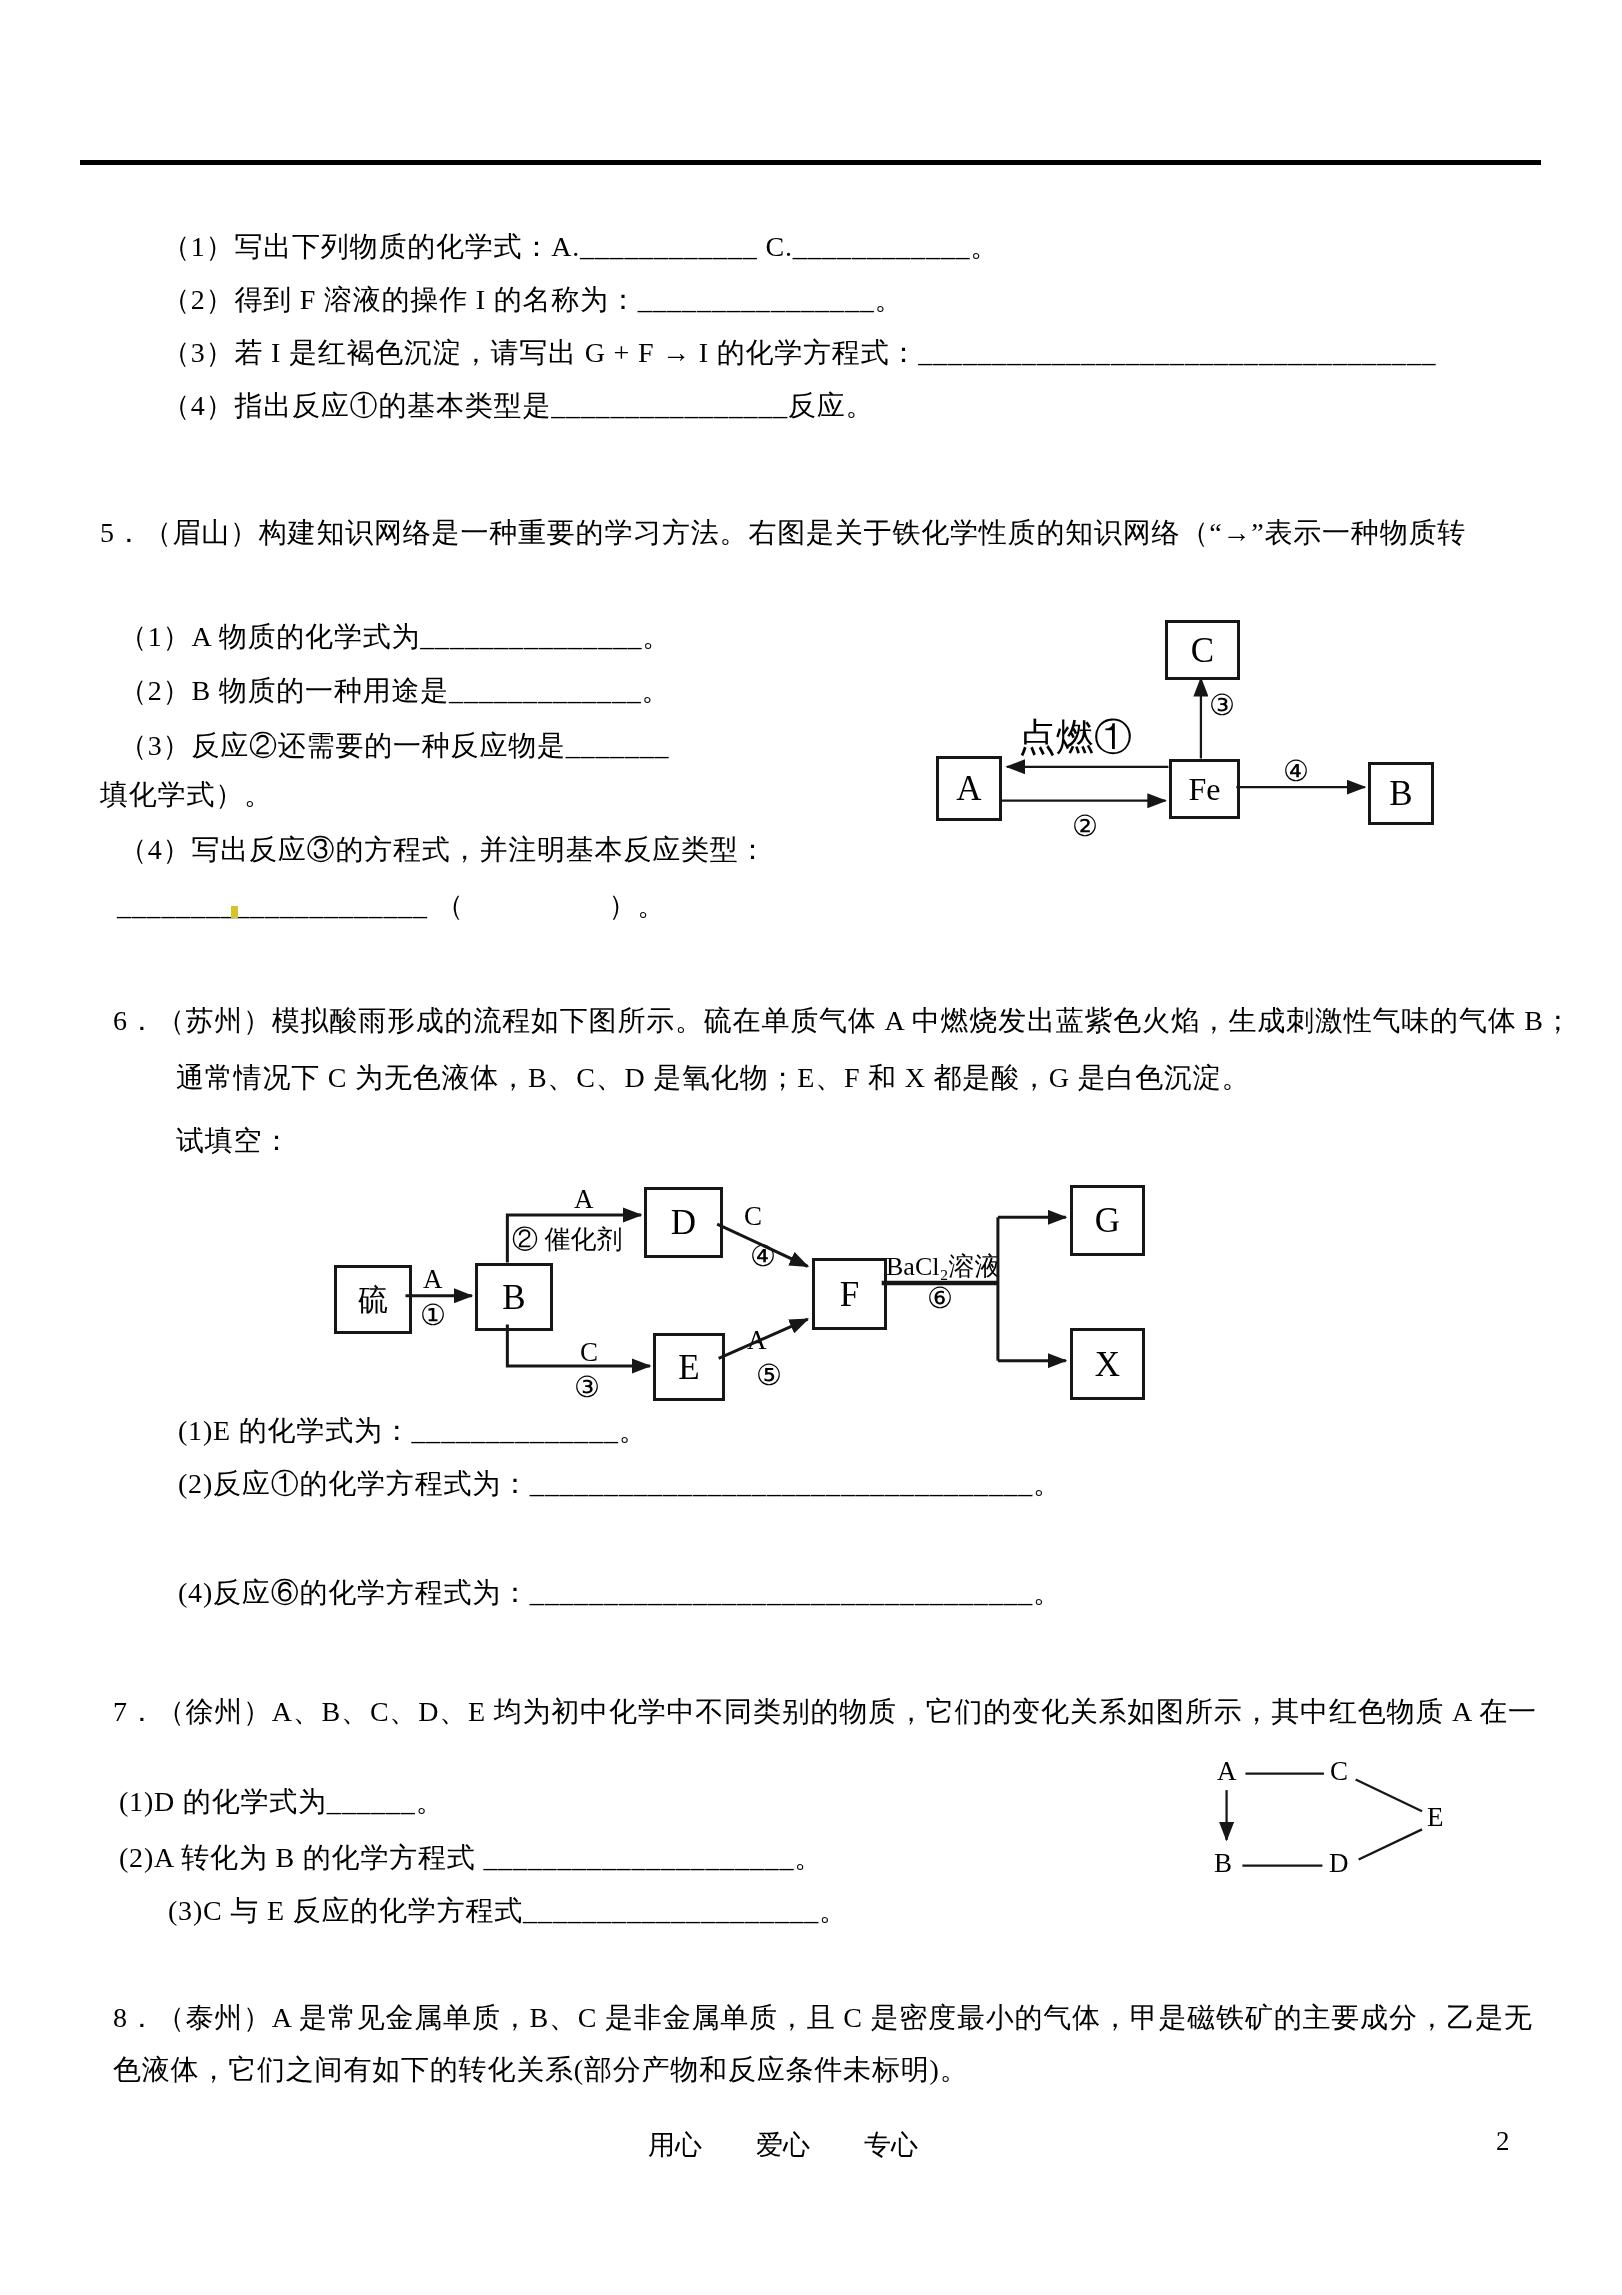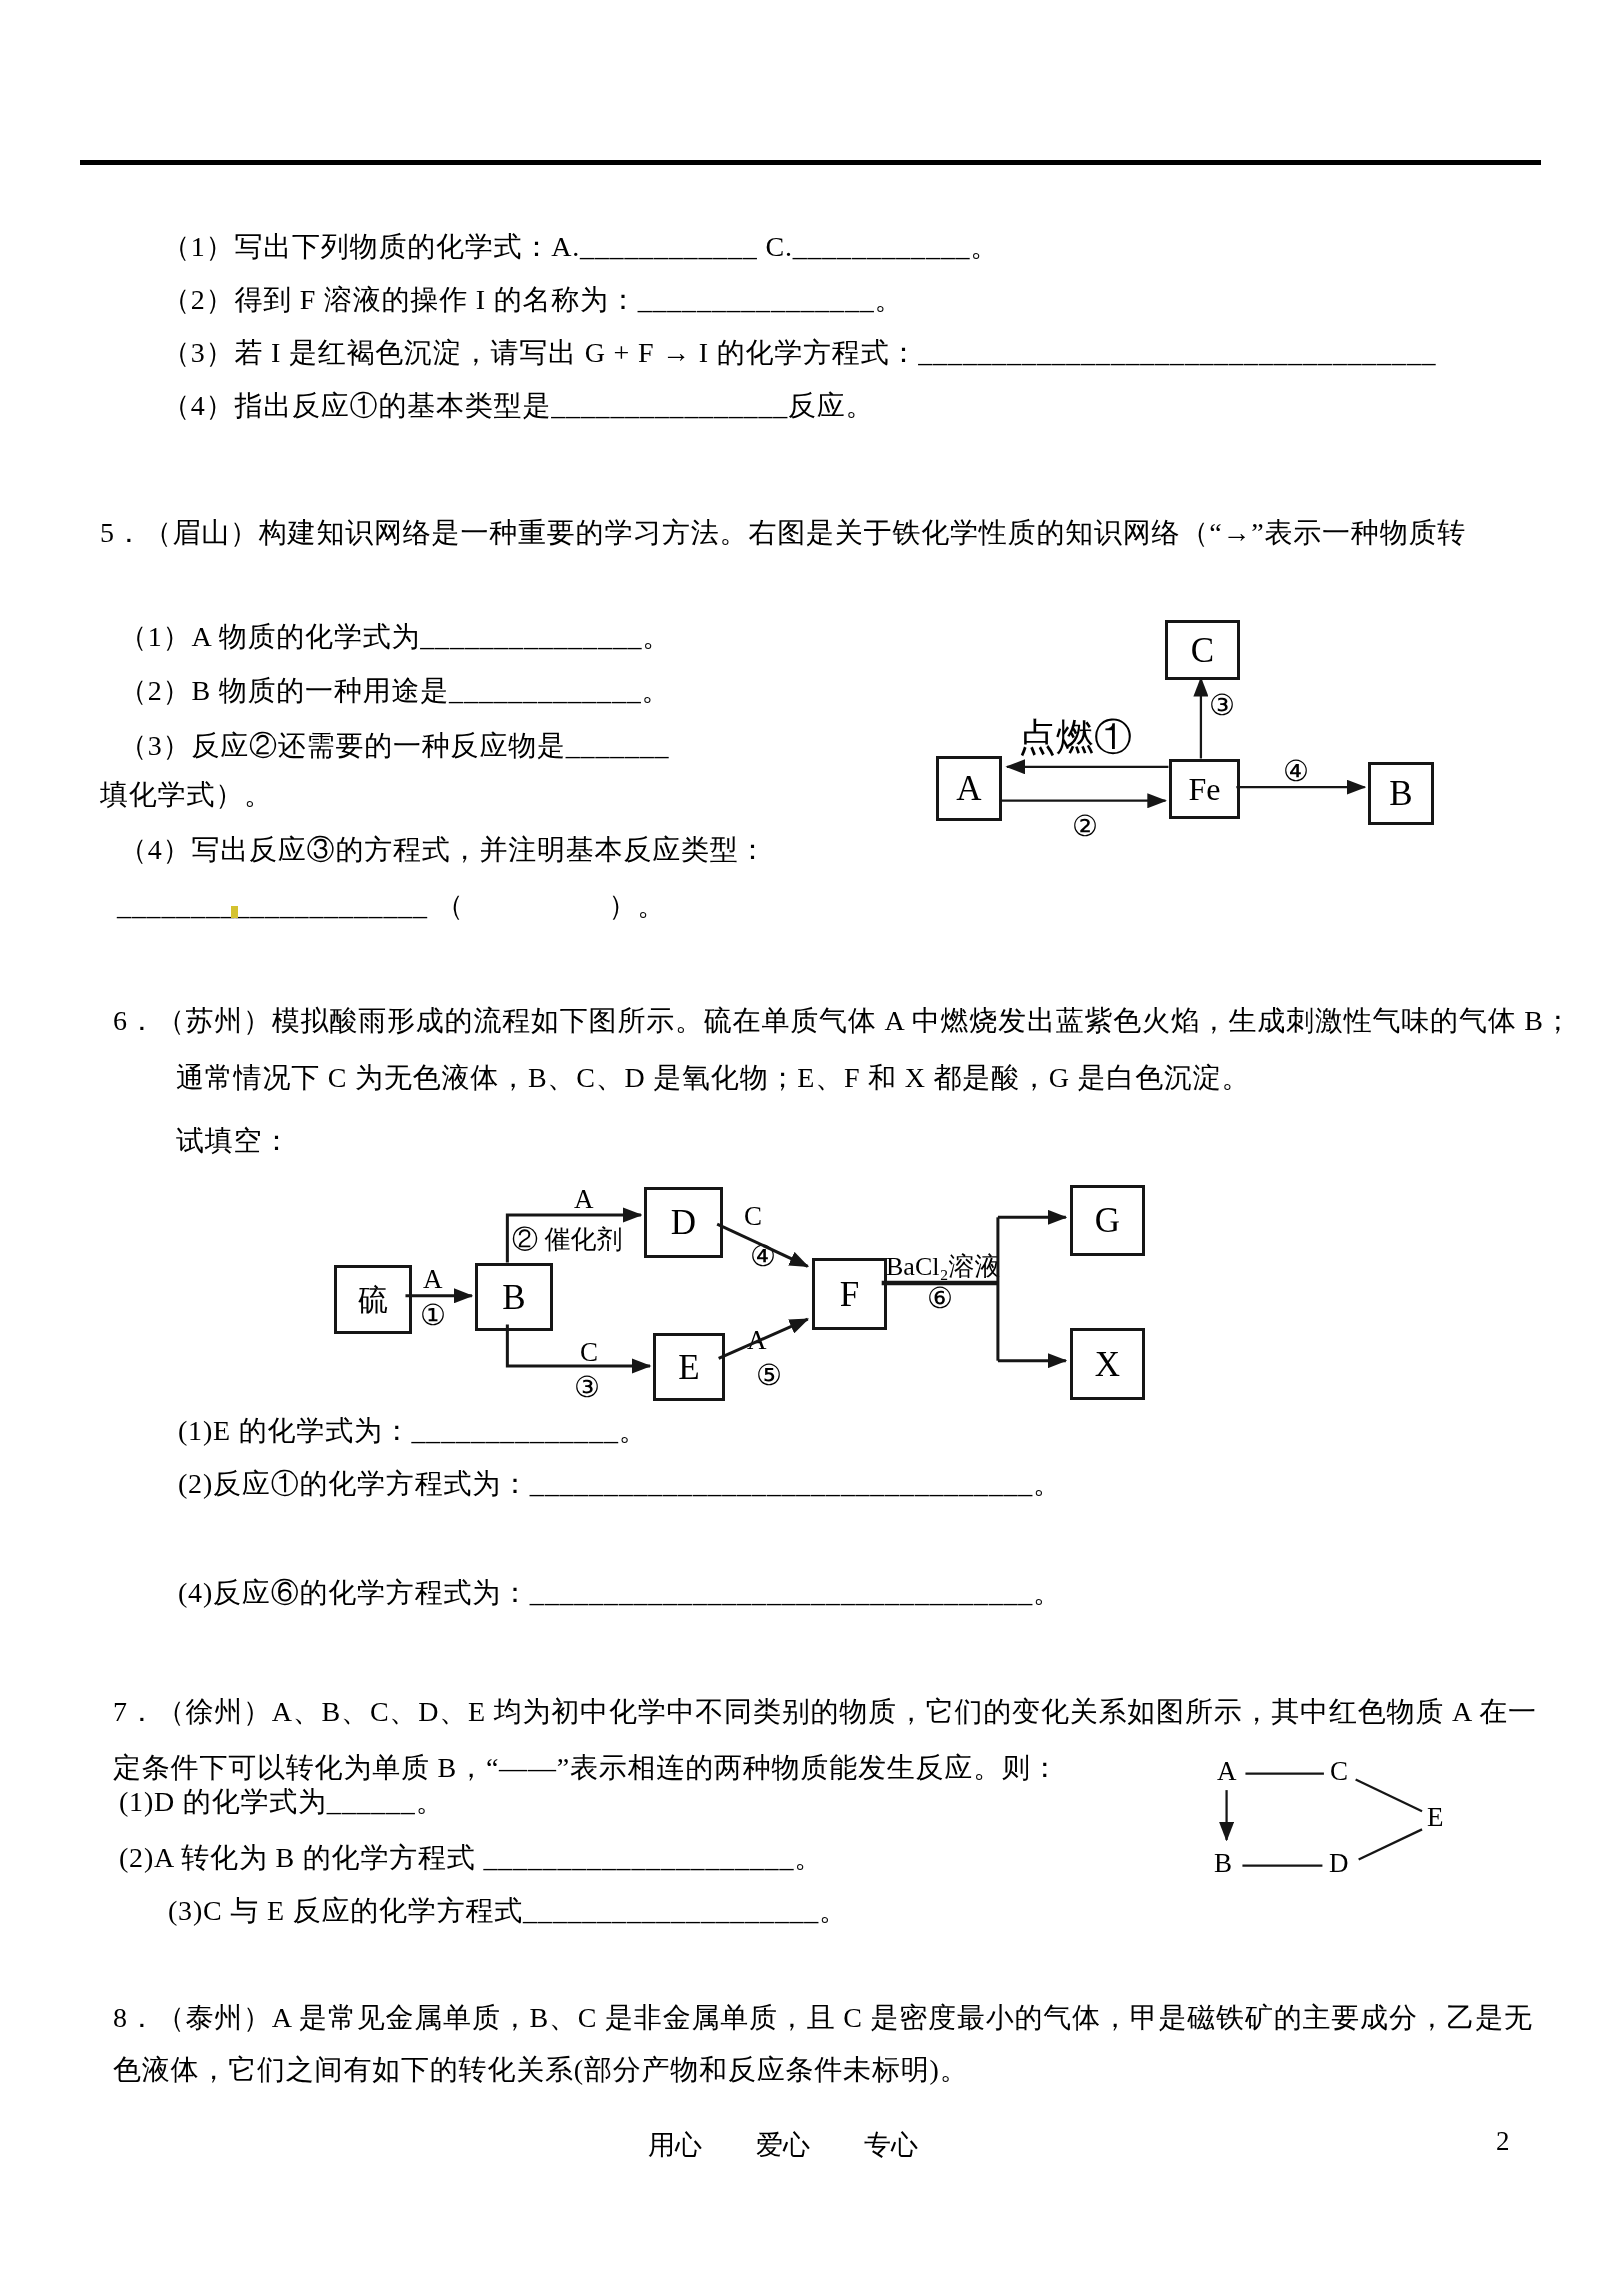--- a/index.html
+++ b/index.html
@@ -102,21 +102,20 @@
   <div class="dlabel" style="left:747px;top:1326px;">A</div>
   <div class="dlabel circ" style="left:756px;top:1360px;">⑤</div>
   <div class="dlabel" style="left:886px;top:1253px;font-size:26px;">BaCl₂溶液</div>
   <div class="dlabel circ" style="left:927px;top:1283px;">⑥</div>
 
   <div class="t" style="left:178px;top:1413px;">(1)E 的化学式为：______________。</div>
   <div class="t" style="left:178px;top:1466px;">(2)反应①的化学方程式为：__________________________________。</div>
   <div class="t" style="left:178px;top:1575px;">(4)反应⑥的化学方程式为：__________________________________。</div>
 
   <div class="t" style="left:113px;top:1694px;">7．（徐州）A、B、C、D、E 均为初中化学中不同类别的物质，它们的变化关系如图所示，其中红色物质 A 在一</div>
-  <div class="t" style="left:113px;top:1750px;">定条件下可以转化为单质 B，“——”表示相连的两种物质能发生反应。则：</div>
   <div class="t" style="left:119px;top:1784px;">(1)D 的化学式为______。</div>
   <div class="t" style="left:119px;top:1840px;">(2)A 转化为 B 的化学方程式 _____________________。</div>
   <div class="t" style="left:120px;top:1893px;margin-left:48px;">(3)C 与 E 反应的化学方程式____________________。</div>
 
   <div class="dlabel mid" style="left:1217px;top:1757px;">A</div>
   <div class="dlabel mid" style="left:1330px;top:1757px;">C</div>
   <div class="dlabel mid" style="left:1427px;top:1803px;">E</div>
   <div class="dlabel mid" style="left:1214px;top:1849px;">B</div>
   <div class="dlabel mid" style="left:1329px;top:1849px;">D</div>
 

